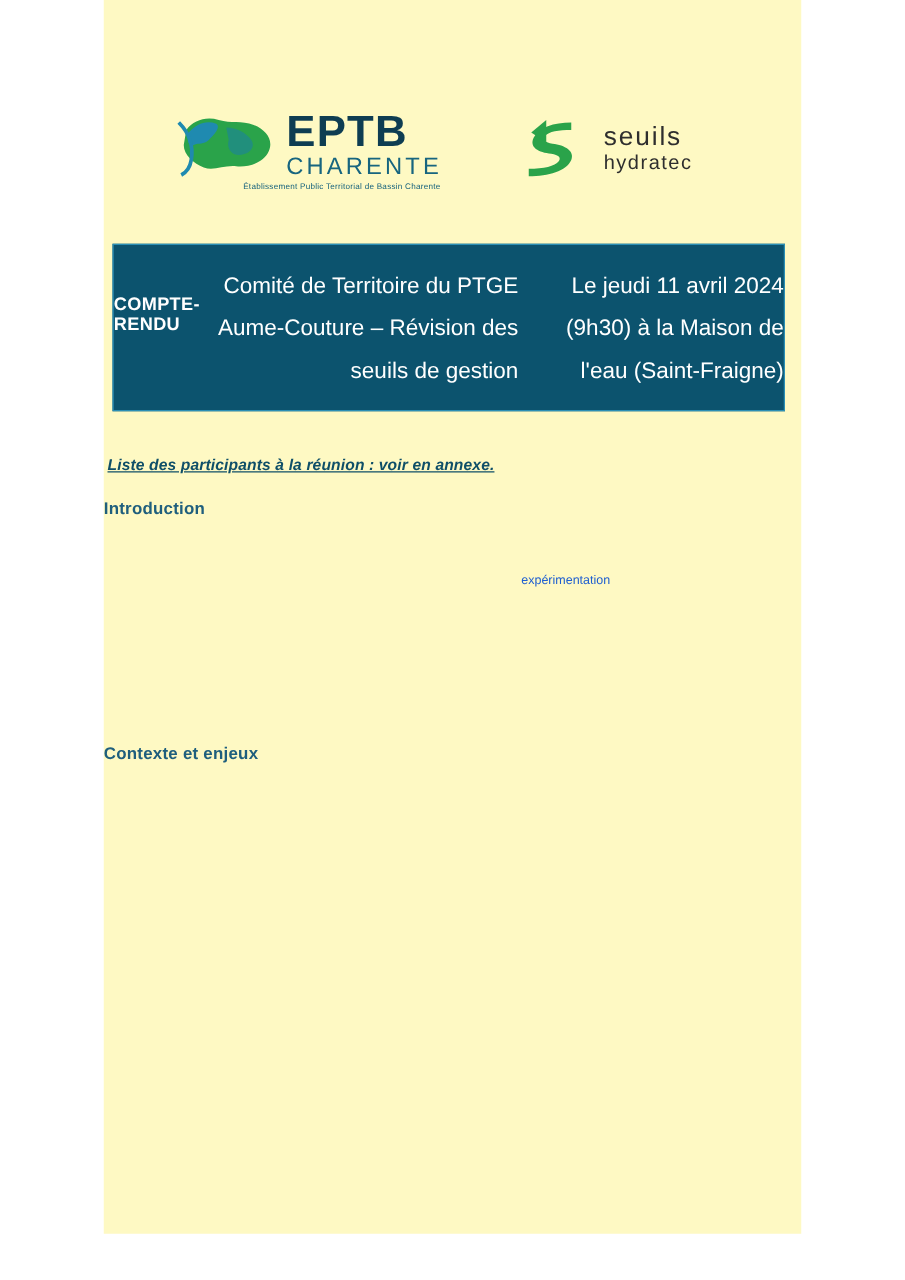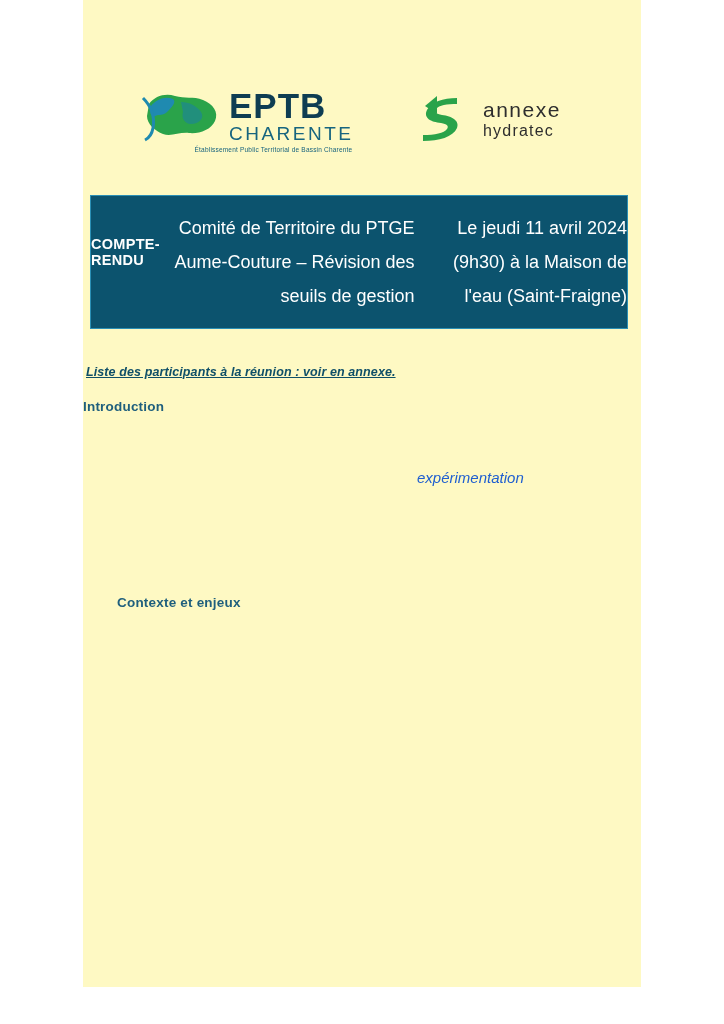--- a/index.html
+++ b/index.html
@@ -162,28 +162,27 @@
   }
   .heading {
     position: absolute;
     left: 0px;
     font-size: 13.5px;
     font-weight: bold;
     color: #1f5f7d;
     letter-spacing: 0.2px;
   }
   .h-intro { top: 70px; }
-  .h-contexte { top: 266px; padding-left: 34px; }
+  .h-contexte { top: 266px; }
   .inline-word {
     position: absolute;
     left: 334px;
-    top: 140px;
-    font-size: 15px;
+    top: 130px;
+    font-size: 10px;
     color: #1f5fd0;
-    font-style: italic;
   }
 </style>
 </head>
 <body>
 
 <div class="page">
 
   <div class="logo-band">
 
     <div class="eptb-logo">
@@ -203,21 +202,21 @@
     </div>
 
     <div class="setec-logo">
       <span class="setec-mark">
         <svg width="52" height="52" viewBox="0 0 52 52">
           <path d="M44 6 C30 6, 18 10, 14 18 C10 26, 18 30, 28 31 C34 32, 36 34, 34 37 C31 41, 22 43, 10 43 L10 49 C26 49, 40 45, 44 36 C47 29, 39 24, 29 23 C23 22, 21 20, 23 17 C26 13, 34 12, 44 12 Z" fill="#2aa34a"></path>
           <path d="M24 4 L24 22 L12 14 Z" fill="#2aa34a"></path>
         </svg>
       </span>
       <span class="setec-text">
-        <div class="setec-name">annexe</div>
+        <div class="setec-name">seuils</div>
         <div class="setec-sub">hydratec</div>
       </span>
     </div>
   </div>
 
   <div class="title-box">
     <div class="doc-type">COMPTE-RENDU</div>
     <div class="doc-line">Comité de Territoire du PTGE Aume-Couture – Révision des seuils de gestion</div>
     <div class="doc-line">Le jeudi 11 avril 2024 (9h30) à la Maison de l'eau (Saint-Fraigne)</div>
   </div>

